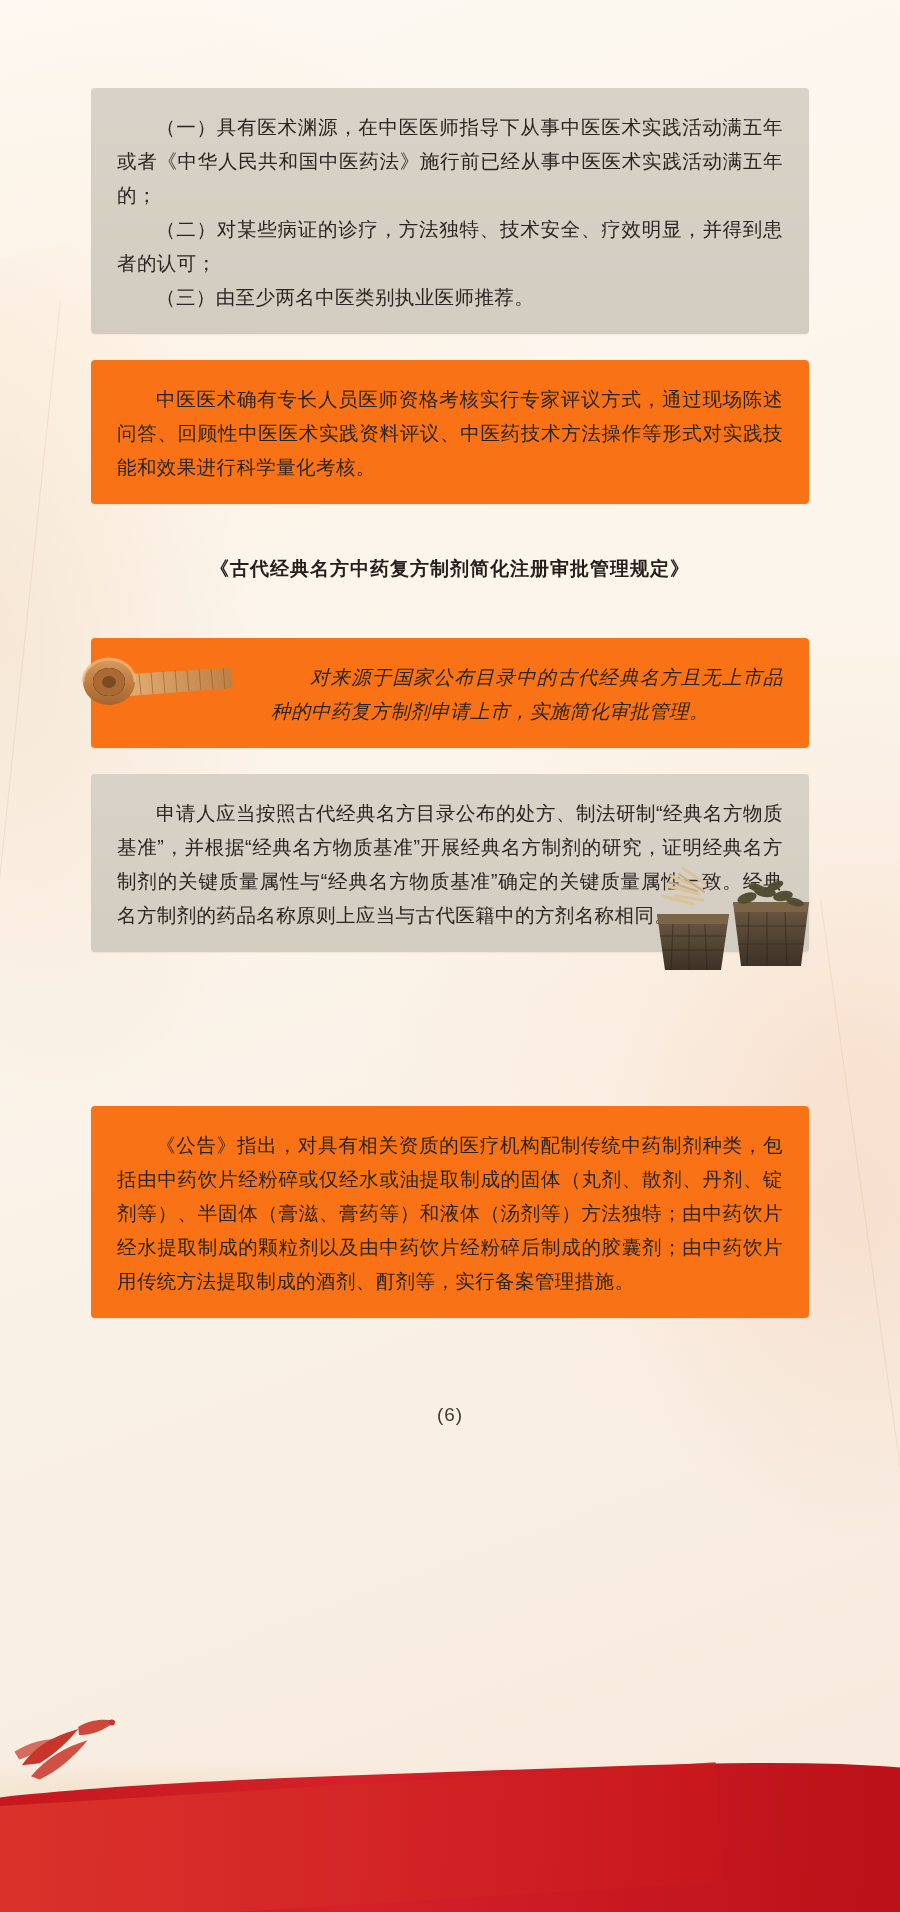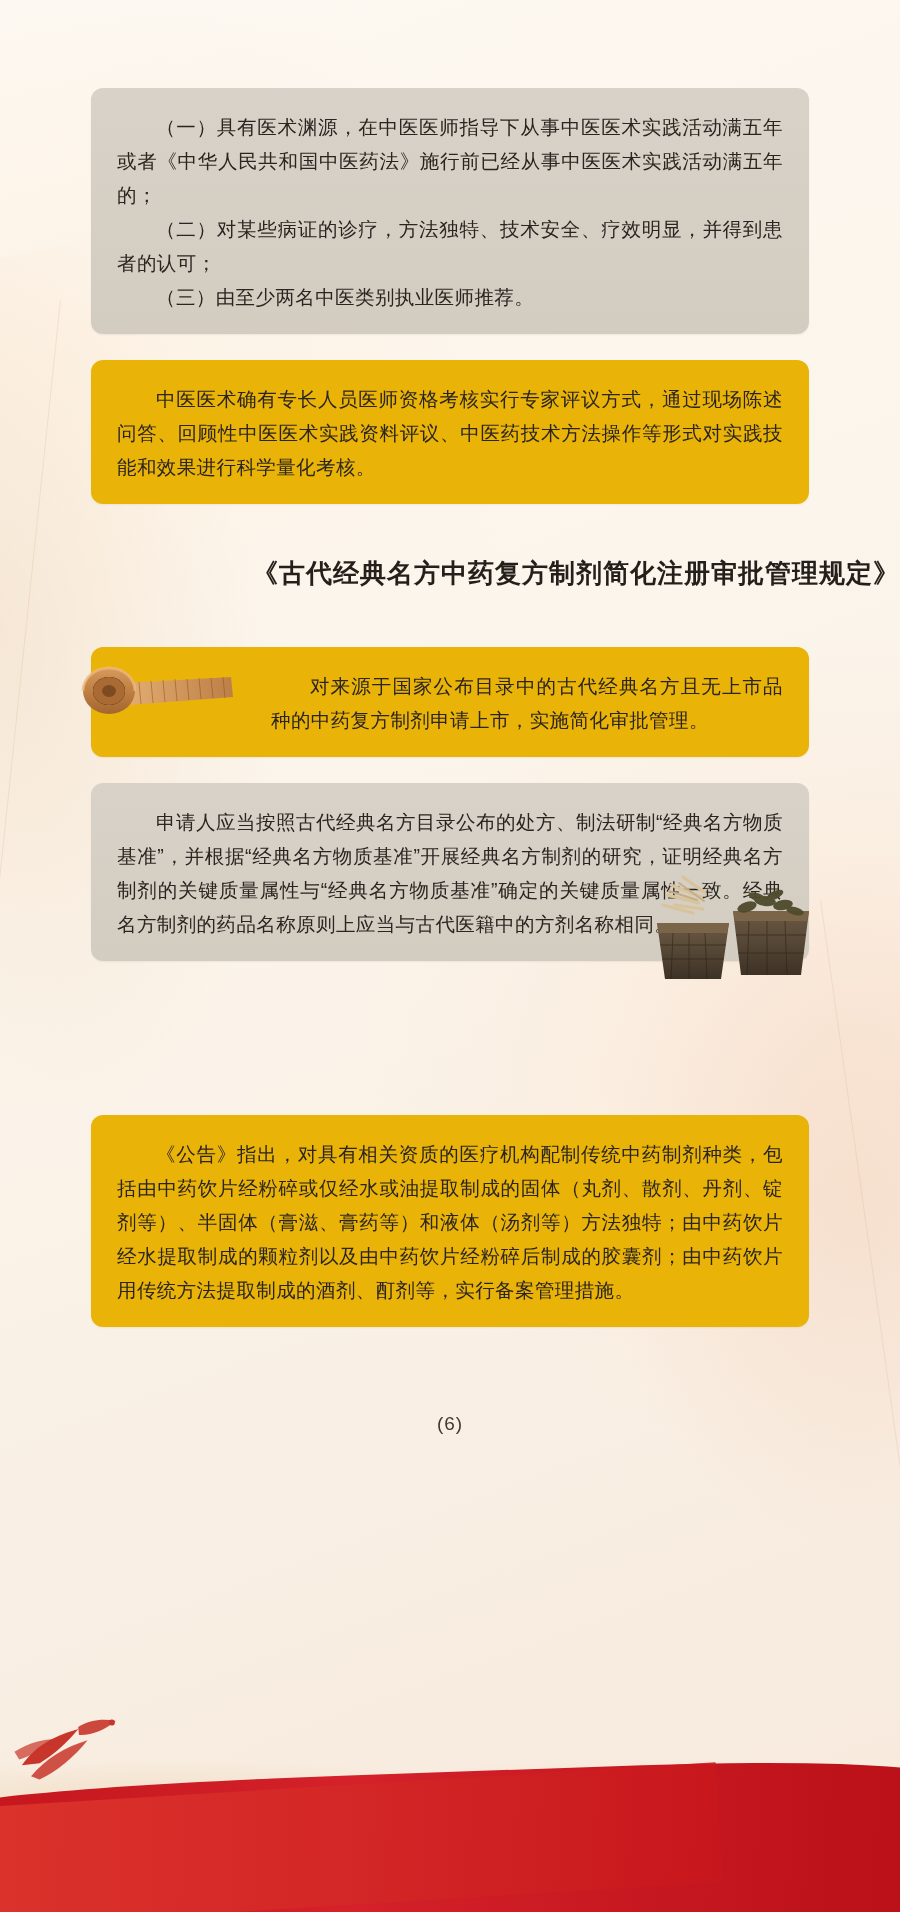--- a/index.html
+++ b/index.html
@@ -101,49 +101,49 @@
     position: absolute;
     left: 0;
     top: 0;
     width: 900px;
   }
 
   .card {
     position: relative;
     margin: 0 auto;
     width: 718px;
-    border-radius: 12px;
+    border-radius: 4px;
     padding: 22px 26px 20px 26px;
     box-sizing: border-box;
     font-size: 19.5px;
     line-height: 34px;
     color: #2a2520;
     letter-spacing: .4px;
   }
   .card p {
     margin: 0;
     text-align: justify;
     text-justify: inter-ideograph;
   }
   .card p.indent {
     text-indent: 2em;
   }
   .card-grey {
     background: linear-gradient(180deg, #d9d2c8 0%, #d3ccc1 100%);
     box-shadow: 0 1px 2px rgba(0,0,0,0.06);
   }
   .card-cream {
-    background: #eab308;
+    background: #f97316;
     box-shadow: 0 1px 2px rgba(0,0,0,0.05);
   }
 
   .section-title {
     width: 900px;
-    text-align: right;
-    font-size: 26px;
+    text-align: center;
+    font-size: 19px;
     font-weight: 700;
     color: #241f1b;
     letter-spacing: 1px;
   }
 
   .spacer-20 { height: 20px; }
   .spacer-26 { height: 26px; }
   .spacer-34 { height: 34px; }
   .spacer-44 { height: 44px; }
   .spacer-56 { height: 56px; }
@@ -199,21 +199,21 @@
   <div class="card card-cream">
     <p class="indent">中医医术确有专长人员医师资格考核实行专家评议方式，通过现场陈述问答、回顾性中医医术实践资料评议、中医药技术方法操作等形式对实践技能和效果进行科学量化考核。</p>
   </div>
 
   <div class="spacer-44" style="height:52px;"></div>
 
   <div class="section-title">《古代经典名方中药复方制剂简化注册审批管理规定》</div>
 
   <div class="spacer-44" style="height:56px;"></div>
 
-  <div class="card card-cream" style="padding-left:180px; min-height:86px;">
+  <div class="card card-cream" style="padding-left:180px; min-height:86px;font-style:italic;">
     <span class="bamboo">
       <svg viewBox="0 0 170 86" width="170" height="86">
         <defs>
           <linearGradient id="bam1" x1="0" y1="0" x2="0" y2="1">
             <stop offset="0%" stop-color="#d79a5c"></stop>
             <stop offset="50%" stop-color="#c07f43"></stop>
             <stop offset="100%" stop-color="#a3662f"></stop>
           </linearGradient>
           <linearGradient id="bam2" x1="0" y1="0" x2="1" y2="0">
             <stop offset="0%" stop-color="#e3ad72"></stop>

